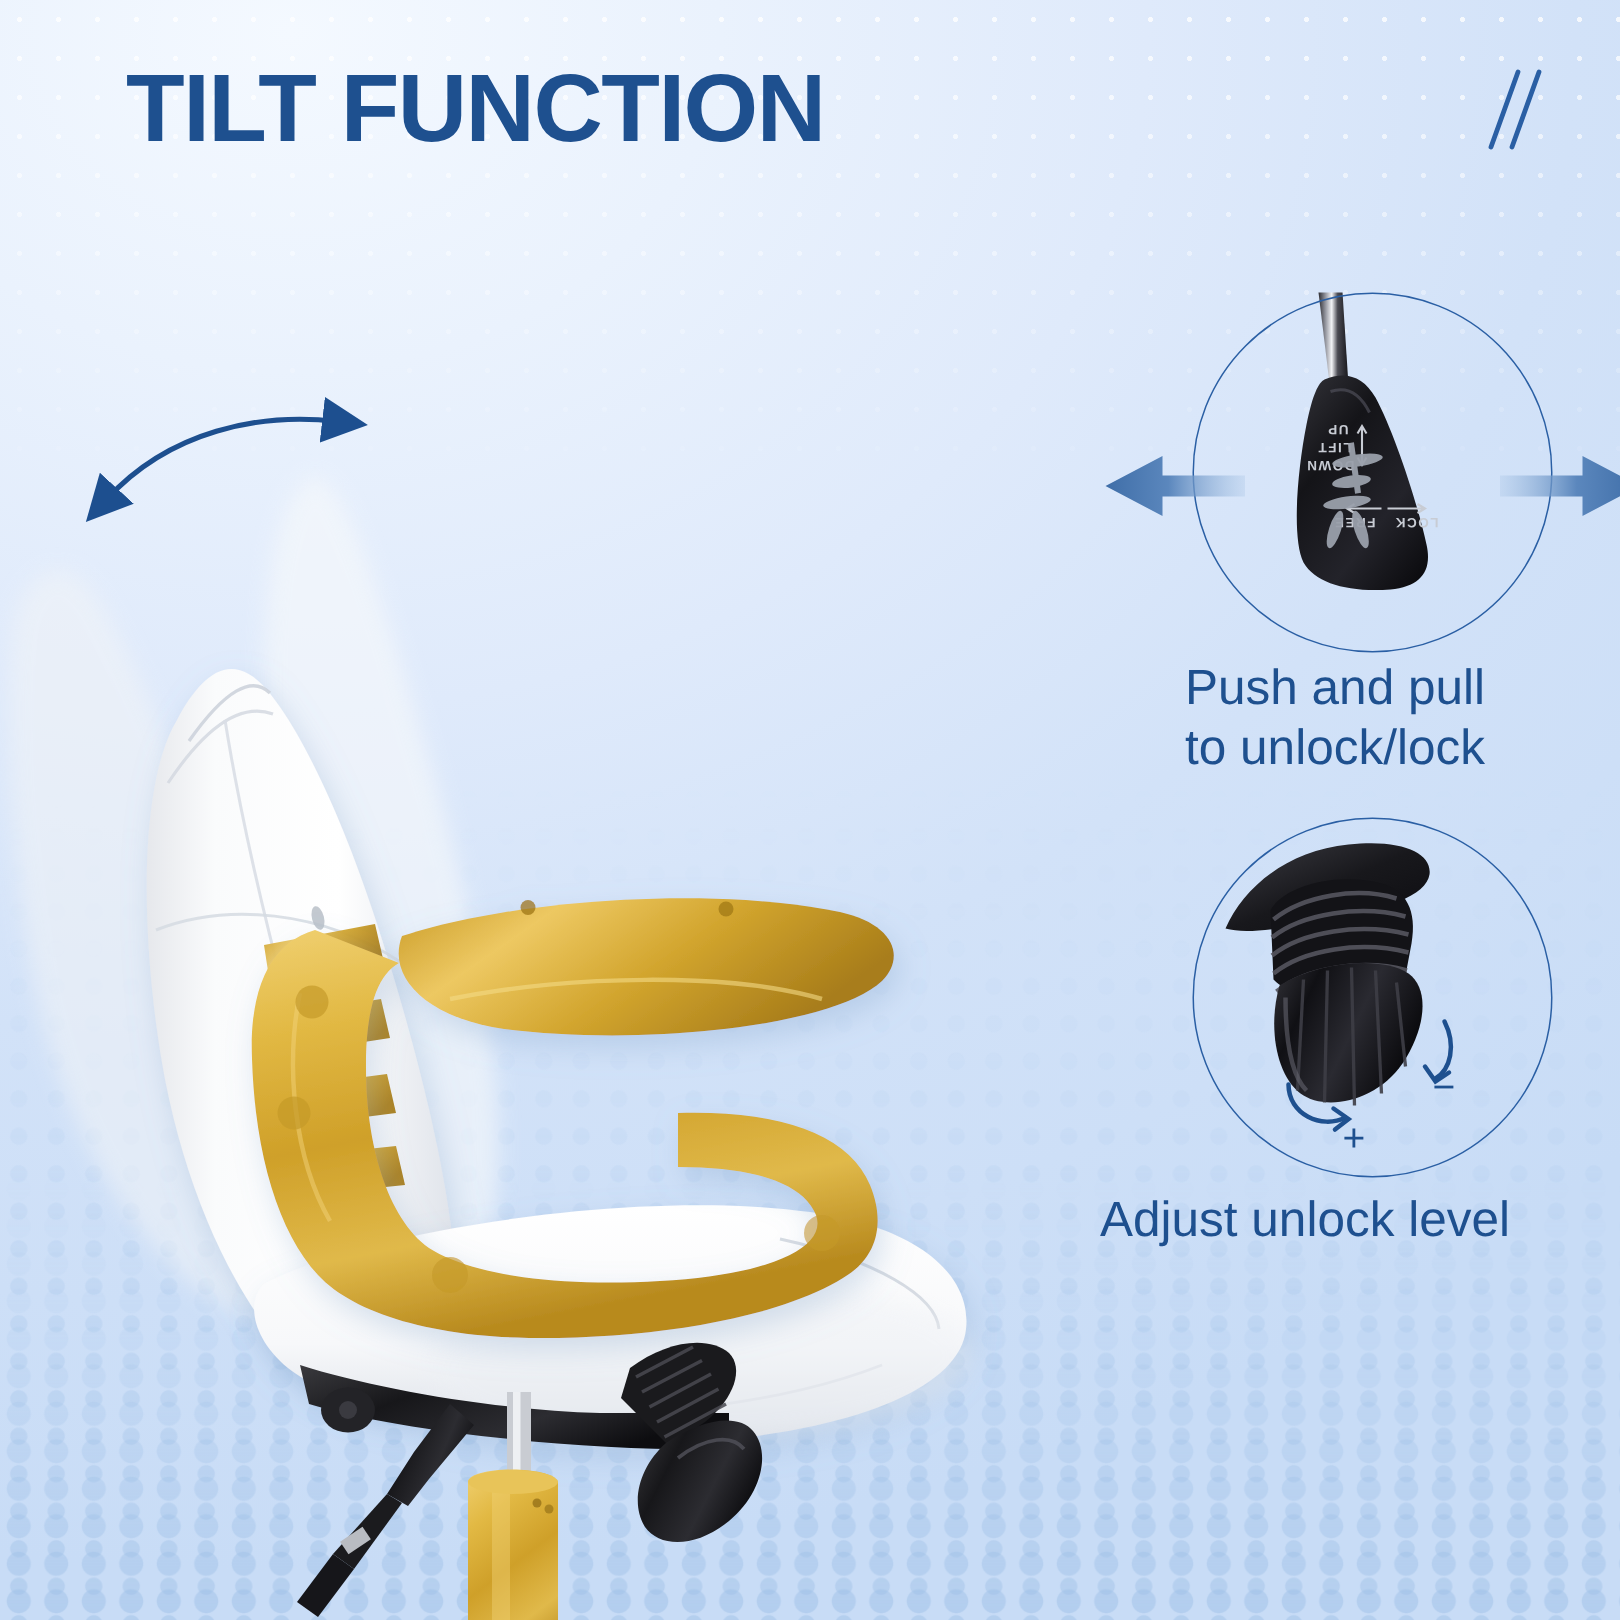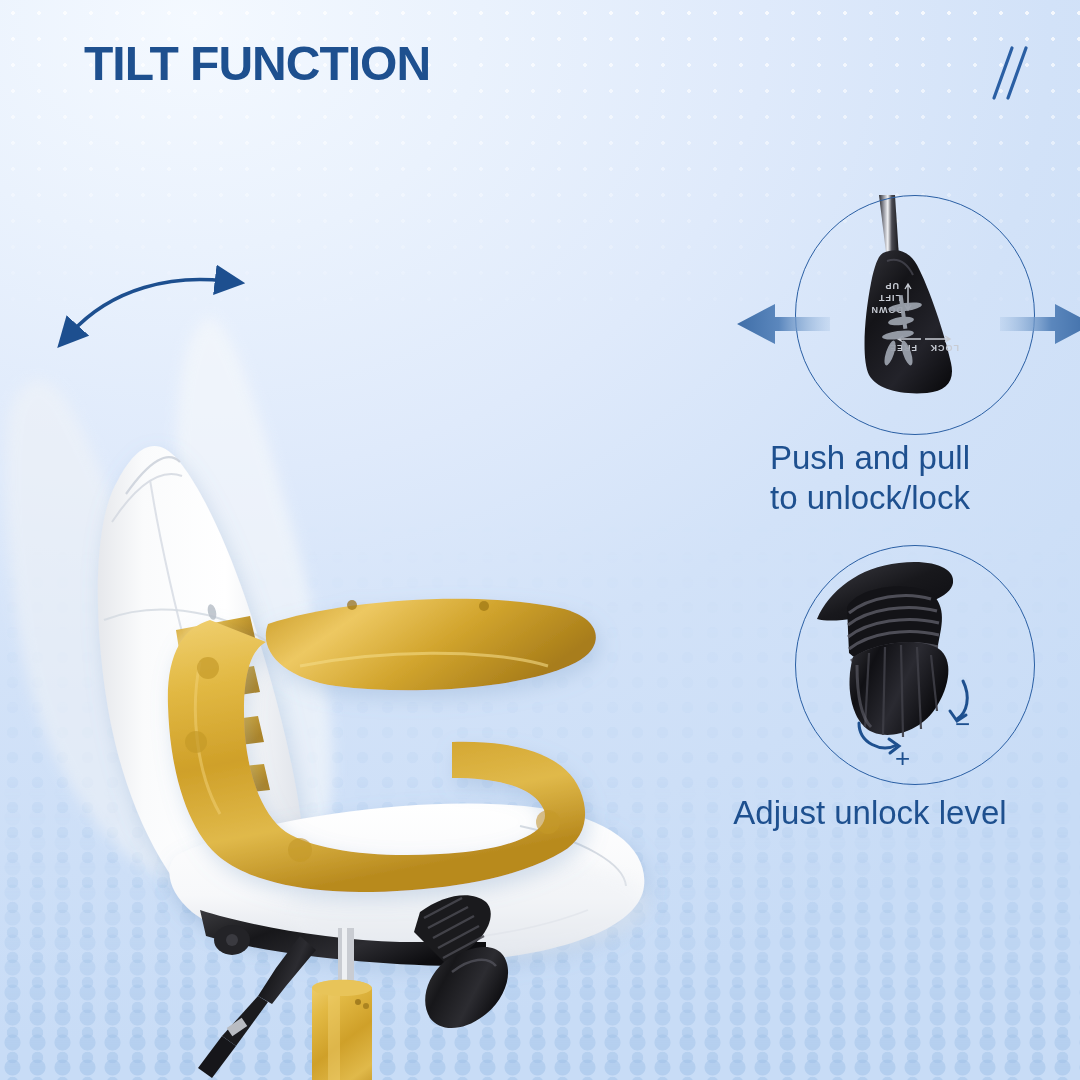--- a/index.html
+++ b/index.html
@@ -36,21 +36,21 @@
     background-image:radial-gradient(circle, #9dbfe6 7.6px, rgba(157,191,230,0) 8.4px);
     background-size:25px 25px;
     opacity:.5;
     -webkit-mask-image:linear-gradient(to top, rgba(0,0,0,1) 0%, rgba(0,0,0,.3) 60%, rgba(0,0,0,0) 100%);
     mask-image:linear-gradient(to top, rgba(0,0,0,1) 0%, rgba(0,0,0,.3) 60%, rgba(0,0,0,0) 100%);
   }
 
   
   .title{
     position:absolute;left:84px;top:40px;
-    font-size:48px;font-weight:bold;letter-spacing:-1px;
+    font-size:64px;font-weight:bold;letter-spacing:-1px;
     color:#1e508f;line-height:1;
     white-space:nowrap;
   }
   .slashes{position:absolute;right:48px;top:44px;width:56px;height:60px;}
 
   
   .chair{position:absolute;left:0;top:150px;width:700px;height:930px;}
 
   
   .tilt-arc{position:absolute;left:55px;top:265px;width:190px;height:80px;}
@@ -61,21 +61,21 @@
   .circle-ring{
     position:absolute;inset:0;border-radius:50%;
     border:1.6px solid #2a5fa4;
   }
   .cap{
     position:absolute;text-align:center;
     color:#1e508f;font-size:33px;line-height:1.22;
     font-family:"Liberation Sans","DejaVu Sans",sans-serif;
     white-space:pre-line;
   }
-  .cap1{left:680px;top:438px;width:380px;}
+  .cap1{left:700px;top:438px;width:380px;}
   .cap2{left:660px;top:793px;width:420px;}
 
   .c1{left:795px;top:195px;}
   .c2{left:795px;top:545px;}
 
   .arrow-l{position:absolute;left:-60px;top:105px;width:95px;height:48px;}
   .arrow-r{position:absolute;right:-60px;top:105px;width:95px;height:48px;}
   svg{display:block;overflow:visible;}
 </style>
 </head>

